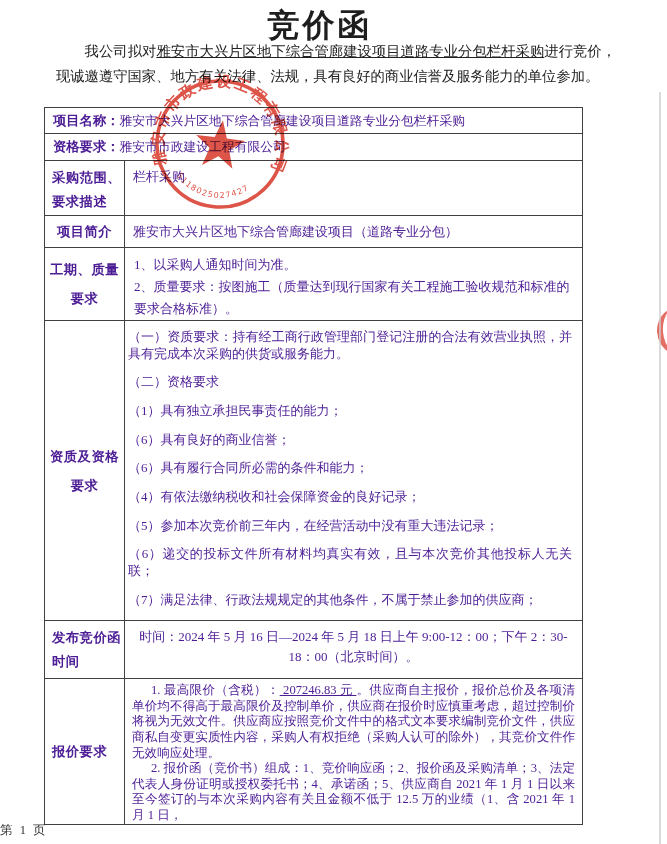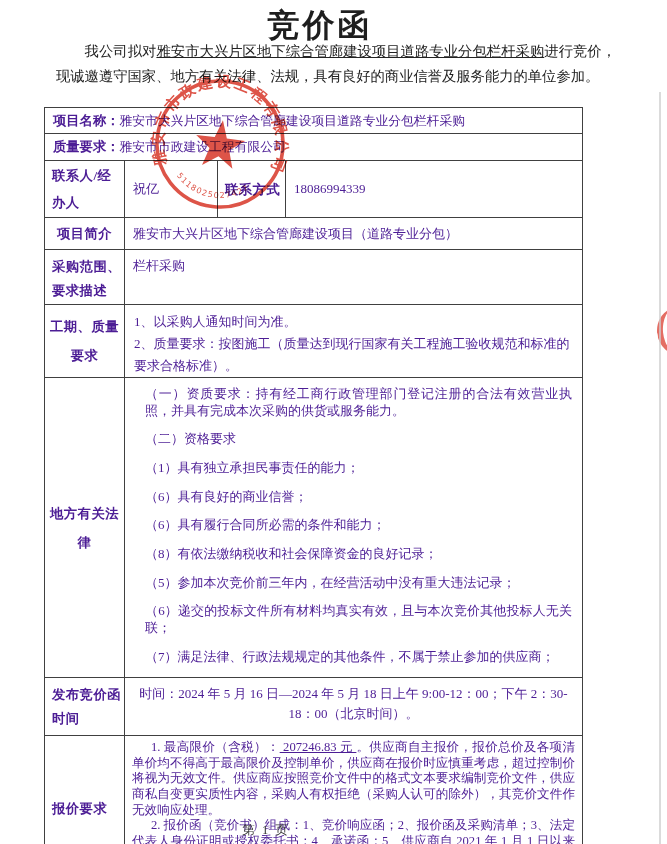--- a/index.html
+++ b/index.html
@@ -32,27 +32,27 @@
   td.lbl.center{text-align:center;line-height:29px;}
   td.lbl.left{text-align:left;padding-left:7px;line-height:27px;}
   td.lbl.top{vertical-align:top;padding-top:5px;line-height:24px;}
   .inline-label{font-weight:bold;font-size:13.3px;}
   .inline-value{font-size:12.8px;}
   .cell-pad{padding:2px 8px;}
   .val-top{vertical-align:top;}
   .u2{text-decoration:underline;}
   .sched p{margin:0;line-height:22px;}
   .sched{padding:6px 9px 0 9px;}
-  .qual{padding:8px 10px 0 20px;}
+  .qual{padding:8px 10px 0 3px;}
   .qual p{margin:0 0 12.2px 0;line-height:16.5px;text-align:justify;}
   .pub{padding:6px 8px 0 8px;line-height:20px;text-align:center;}
   .quo{padding:4px 7px 0 7px;font-size:12.6px;}
   .quo p{margin:0;line-height:15.6px;text-indent:1.5em;text-align:justify;}
   .footer{
-    position:absolute;top:822px;left:0;width:532px;text-align:center;
+    position:absolute;top:822px;left:0;width:532px;text-align:left;
     font-size:12.5px;color:#333;letter-spacing:2px;
   }
   .stamp{
     position:absolute;left:150px;top:74px;width:140px;height:140px;
     mix-blend-mode:multiply;opacity:0.87;
   }
   .edge-stamp{
     position:absolute;left:657px;top:307px;width:38px;height:48px;
     border-radius:50%;border-left:6px solid rgba(219,62,48,0.75);
     transform:rotate(-6deg);
@@ -79,58 +79,52 @@
 
   <tbody>
       <tr style="height:26px">
     <td colspan="4" class="cell-pad">
       <span class="inline-label">项目名称：</span><span class="inline-value">雅安市大兴片区地下综合管廊建设项目道路专业分包栏杆采购</span>
     </td>
   </tr>
 
   <tr style="height:27px">
     <td colspan="4" class="cell-pad">
-      <span class="inline-label">质量要求：</span><span class="inline-value">雅安市市政建设工程有限公司</span>
+      <span class="inline-label">资格要求：</span><span class="inline-value">雅安市市政建设工程有限公司</span>
     </td>
   </tr>
 
-  <tr style="height:52px">
-    <td class="lbl left">联系人/经办人</td>
-    <td class="cell-pad">祝亿</td>
-    <td class="lbl left">联系方式</td>
-    <td class="cell-pad">18086994339</td>
+
+  <tr style="height:54px">
+    <td class="lbl left top">采购范围、要求描述</td>
+    <td colspan="3" class="cell-pad val-top" style="padding-top:7px">栏杆采购</td>
   </tr>
 
   <tr style="height:30px">
     <td class="lbl center">项目简介</td>
     <td colspan="3" class="cell-pad">雅安市大兴片区地下综合管廊建设项目（道路专业分包）</td>
-  </tr>
-
-  <tr style="height:54px">
-    <td class="lbl left top">采购范围、要求描述</td>
-    <td colspan="3" class="cell-pad val-top" style="padding-top:7px">栏杆采购</td>
   </tr>
 
   <tr style="height:67px">
     <td class="lbl center">工期、质量要求</td>
     <td colspan="3" class="sched val-top">
       <p>1、以采购人通知时间为准。</p>
       <p>2、质量要求：按图施工（质量达到现行国家有关工程施工验收规范和标准的要求合格标准）。</p>
     </td>
   </tr>
 
   <tr style="height:282px">
-    <td class="lbl center">地方有关法律</td>
+    <td class="lbl center">资质及资格要求</td>
     <td colspan="3" class="qual val-top">
       <p>（一）资质要求：持有经工商行政管理部门登记注册的合法有效营业执照，并具有完成本次采购的供货或服务能力。</p>
       <p>（二）资格要求</p>
       <p>（1）具有独立承担民事责任的能力；</p>
       <p>（6）具有良好的商业信誉；</p>
       <p>（6）具有履行合同所必需的条件和能力；</p>
-      <p>（8）有依法缴纳税收和社会保障资金的良好记录；</p>
+      <p>（4）有依法缴纳税收和社会保障资金的良好记录；</p>
       <p>（5）参加本次竞价前三年内，在经营活动中没有重大违法记录；</p>
       <p>（6）递交的投标文件所有材料均真实有效，且与本次竞价其他投标人无关联；</p>
       <p>（7）满足法律、行政法规规定的其他条件，不属于禁止参加的供应商；</p>
     </td>
   </tr>
 
   <tr style="height:58px">
     <td class="lbl left top">发布竞价函时间</td>
     <td colspan="3" class="pub val-top">时间：2024 年 5 月 16 日—2024 年 5 月 18 日上午 9:00-12：00；下午 2：30-18：00（北京时间）。</td>
   </tr>

